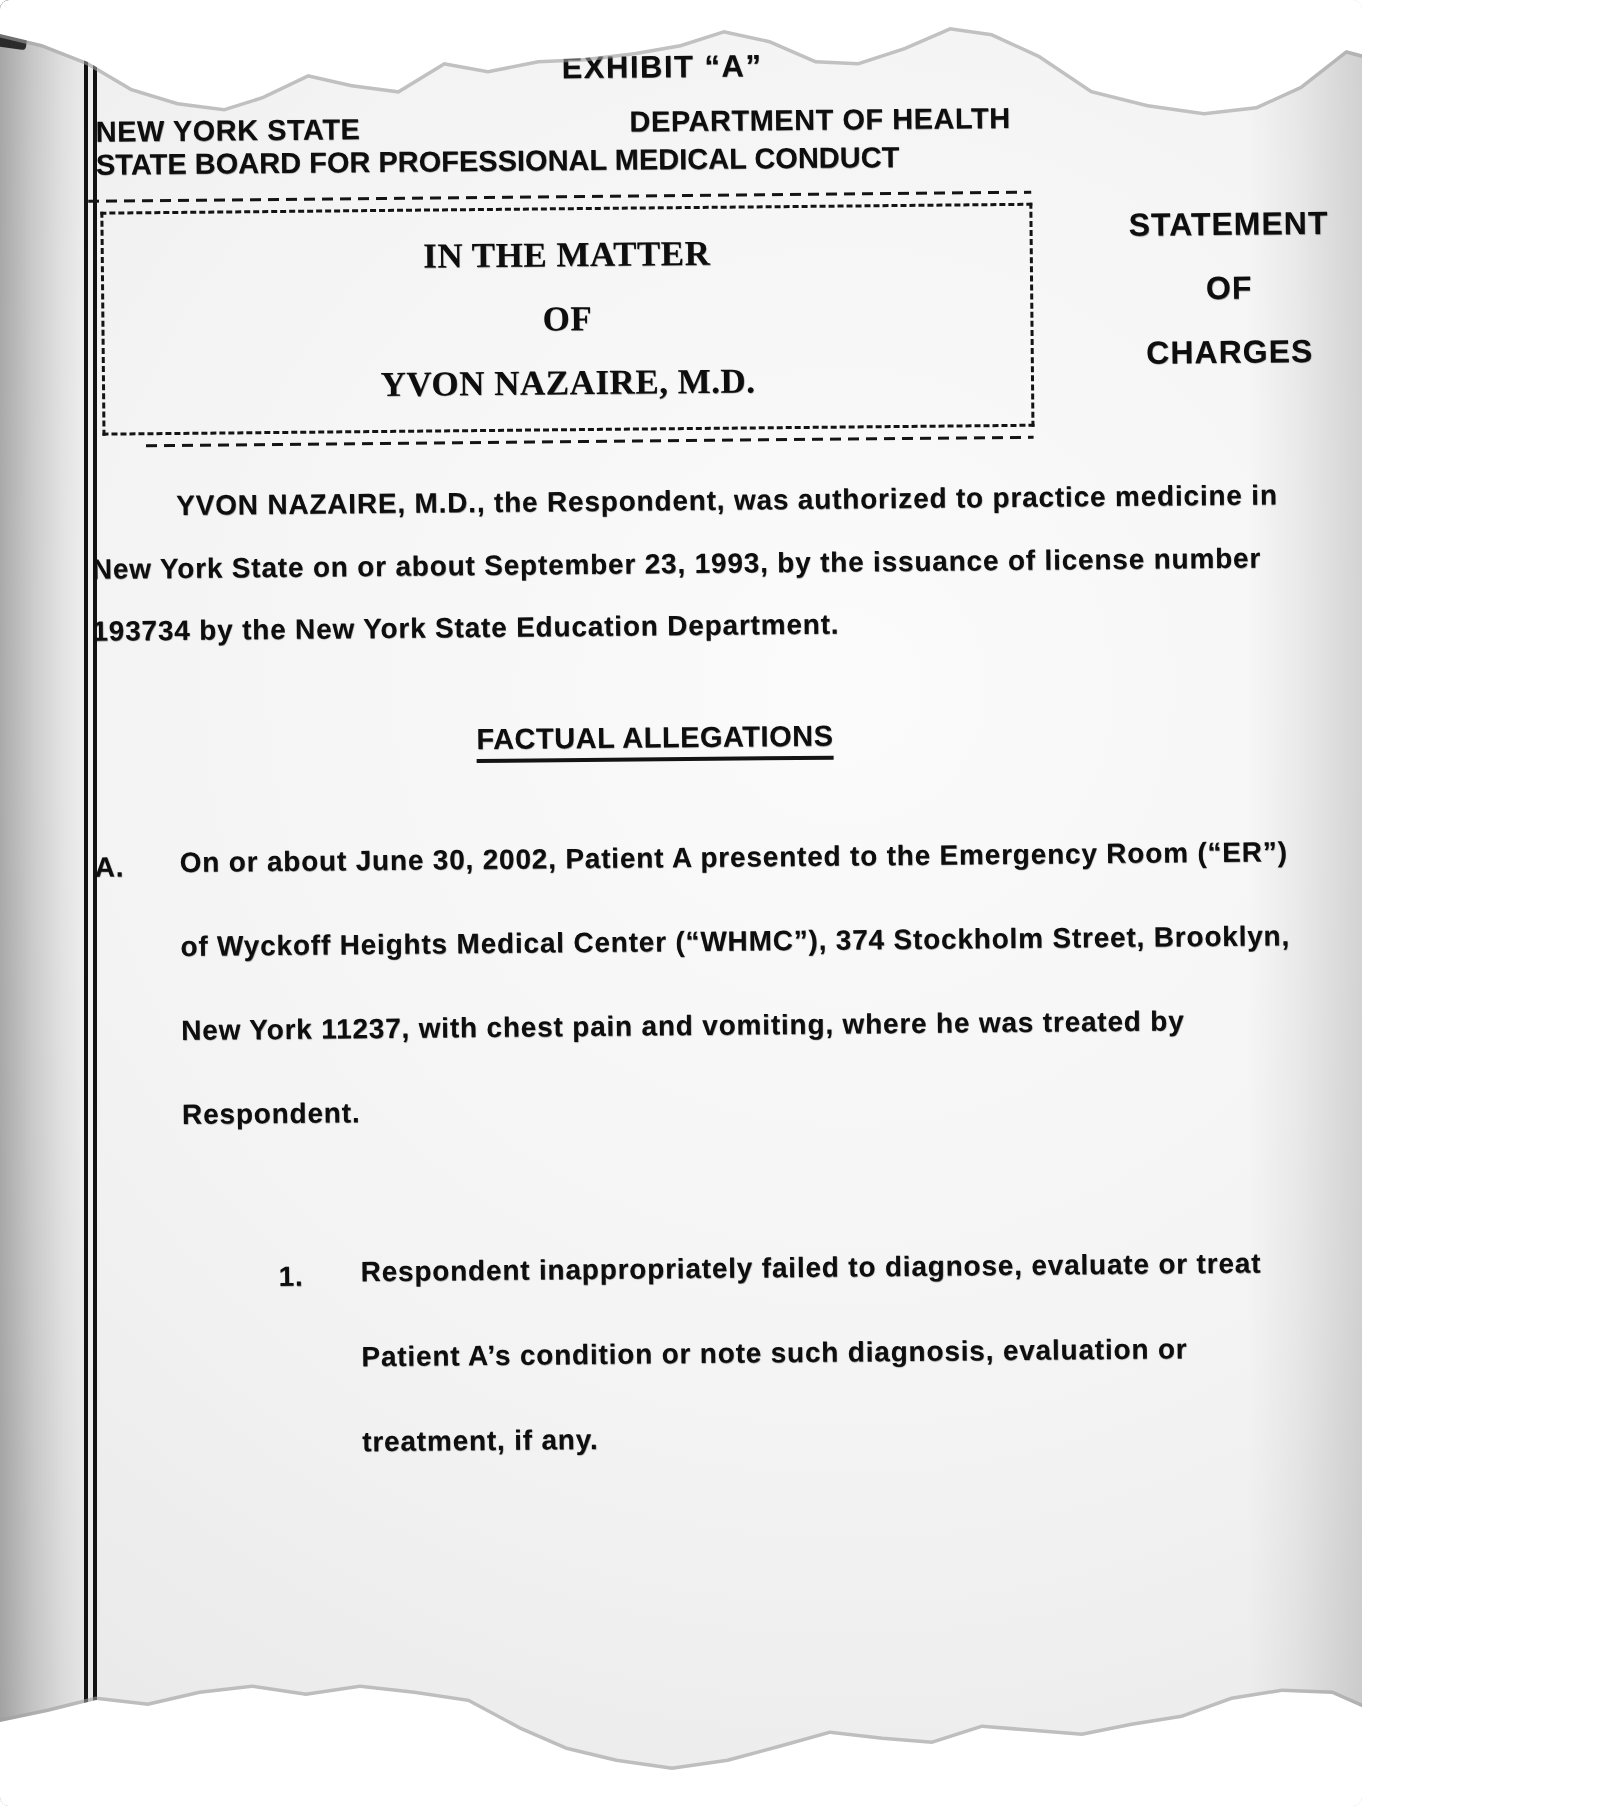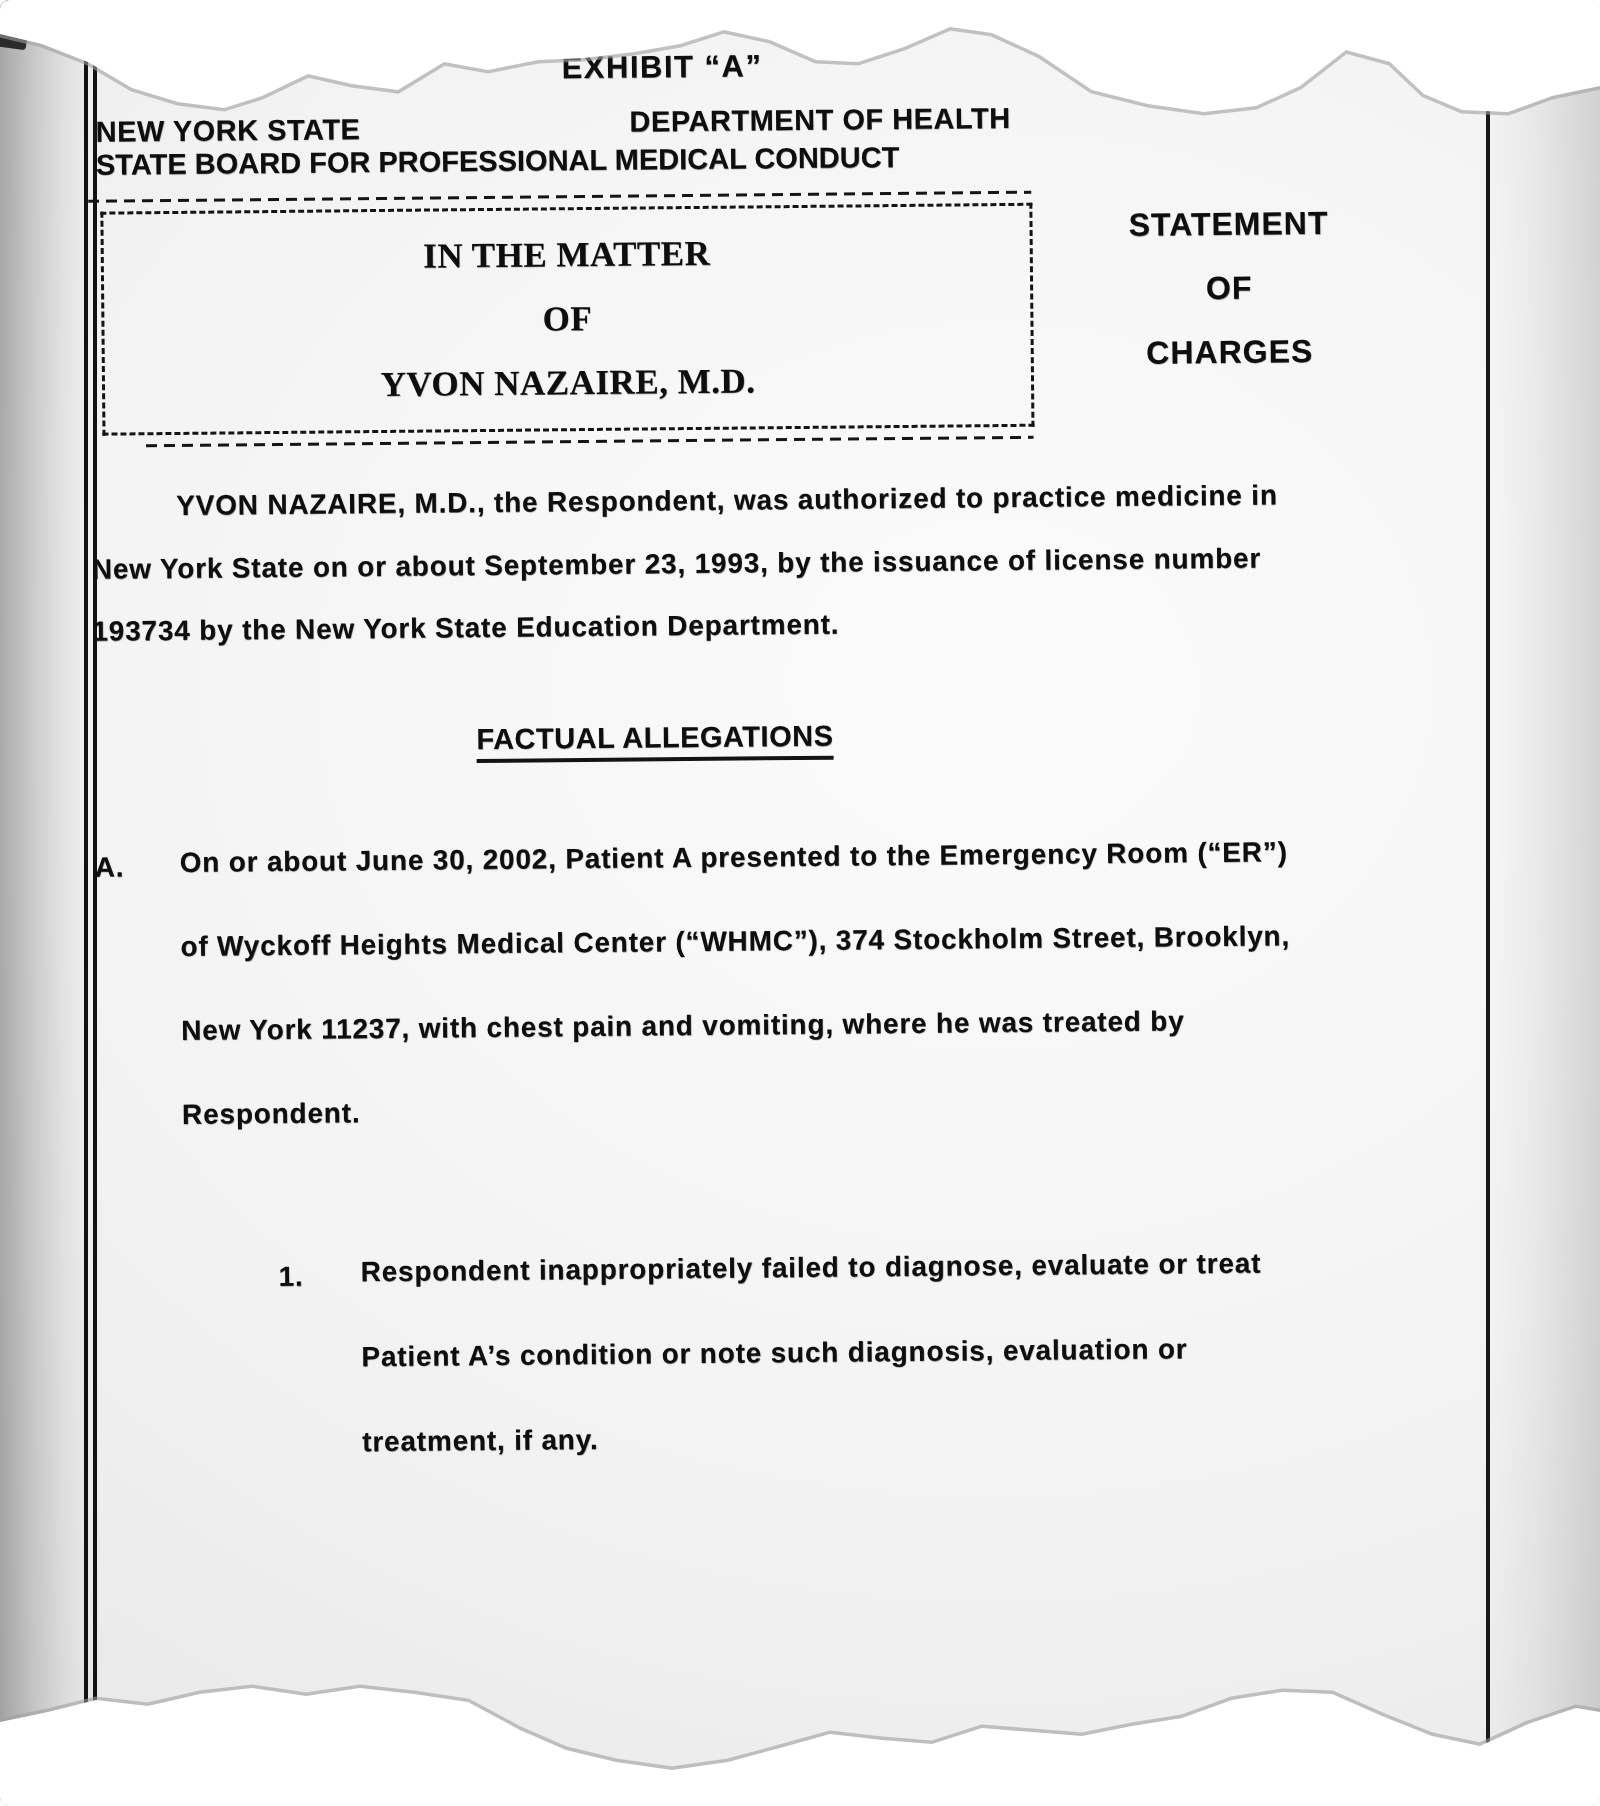--- a/index.html
+++ b/index.html
@@ -1,18 +1,18 @@
 <!DOCTYPE html>
 <html><head>
 <meta charset="utf-8">
 <style>
   html,body{margin:0;padding:0;background:#ffffff;}
   .page{
     position:relative;
-    width:1600px;height:1806px;
+    width:1362px;height:1806px;
     overflow:hidden;
     background:
       radial-gradient(130% 95% at 62% 38%, #fbfbfb 0%, #f3f3f3 45%, #e9e9e9 75%, #dedede 100%);
     font-family:"Liberation Sans", sans-serif;
     border-radius:9px;
   }
   .shade-left{
     position:absolute;left:0;top:0;bottom:0;width:95px;z-index:1;
     background:linear-gradient(to right, rgba(0,0,0,0.30) 0%, rgba(0,0,0,0.16) 35%, rgba(0,0,0,0.07) 65%, rgba(0,0,0,0) 100%);
   }

